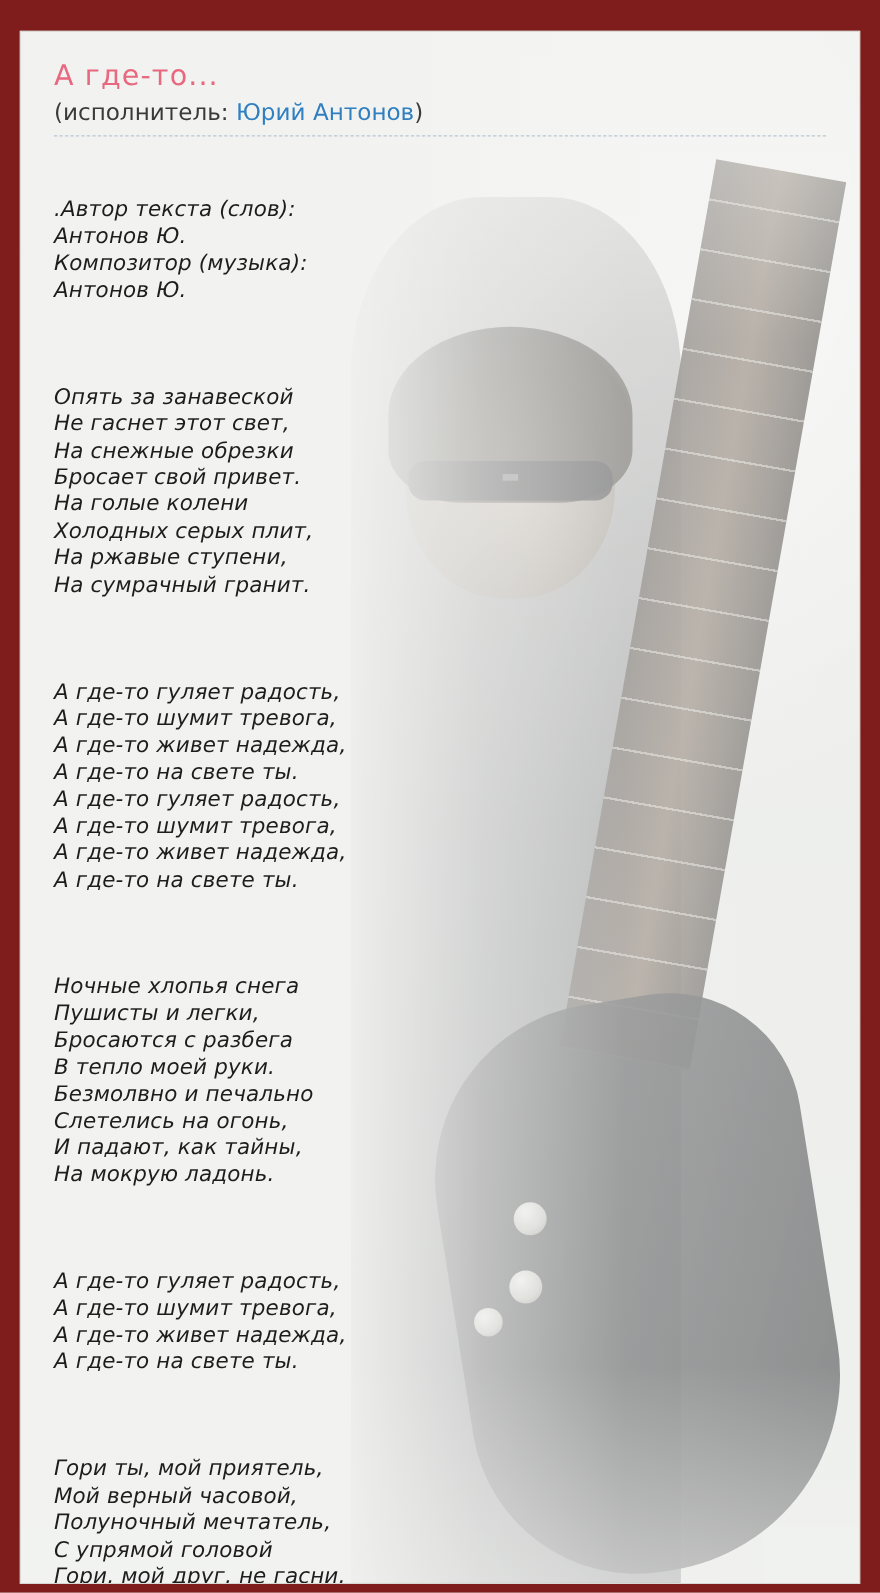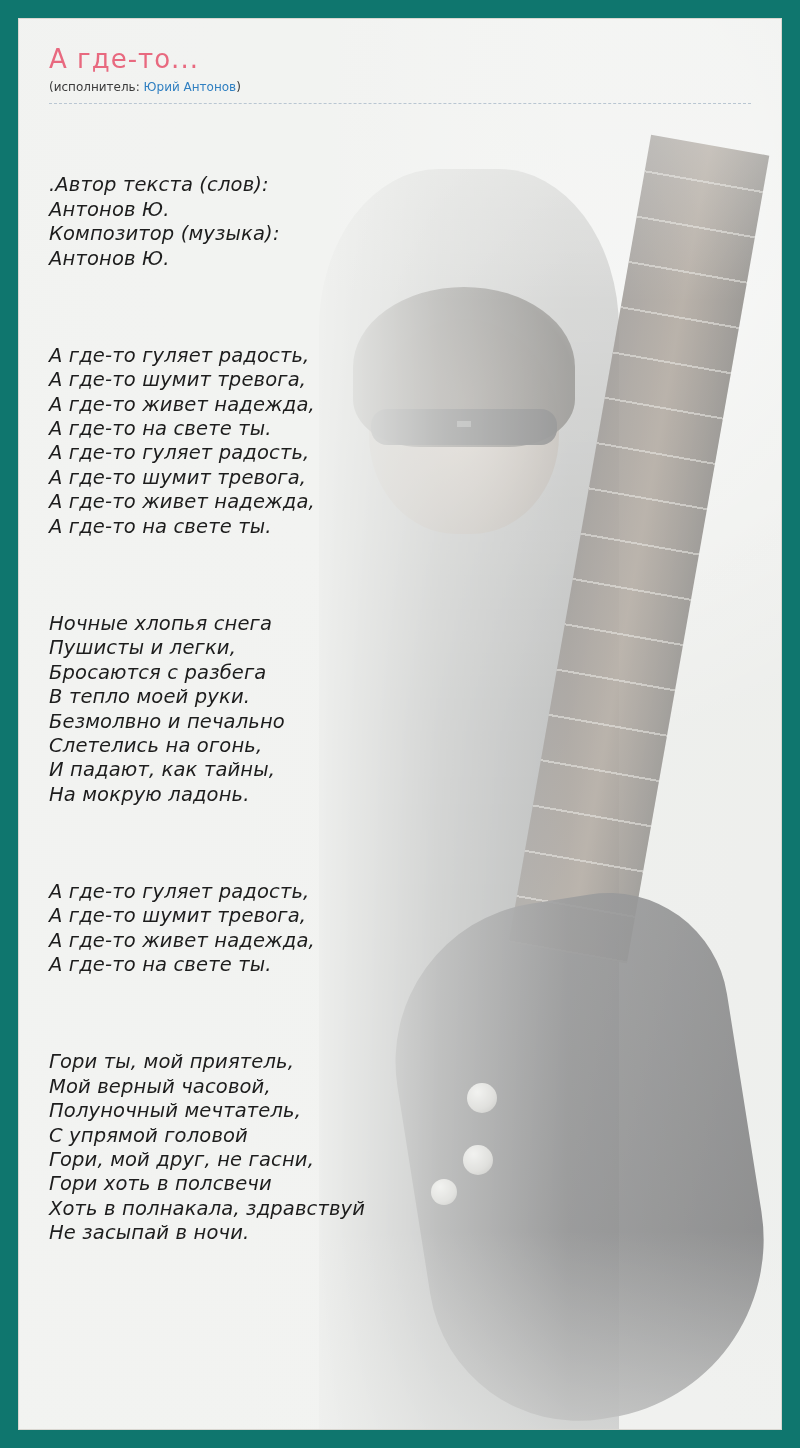--- a/index.html
+++ b/index.html
@@ -11,22 +11,22 @@
     height: 1448px;
     background: #e9e6e0;
     font-family: "DejaVu Sans", "Liberation Sans", sans-serif;
     overflow: hidden;
   }
   .page {
     position: relative;
     width: 800px;
     height: 1448px;
     box-sizing: border-box;
-    padding: 18px 18px 18px 18px;
-    background: #0f766e;
+    padding: 28px 18px 18px 18px;
+    background: #7f1d1d;
   }
   .paper {
     position: relative;
     width: 764px;
     height: 1412px;
     box-sizing: border-box;
     background: #f2f3f1;
     border: 1px solid #d9d7d1;
     overflow: hidden;
   }
@@ -159,25 +159,25 @@
   }
   .song-title {
     color: #e8697f;
     font-size: 26px;
     letter-spacing: 1px;
     line-height: 1.1;
     margin: 0 0 6px 0;
     font-weight: normal;
   }
   .artist-line {
-    font-size: 12px;
+    font-size: 21px;
     color: #3a3a3a;
     padding-bottom: 9px;
     border-bottom: 1px dashed #b9c6d2;
-    margin-bottom: 21px;
+    margin-bottom: 6px;
   }
   .artist-link {
     color: #2f7fc1;
     text-decoration: none;
   }
   .lyrics {
     font-size: 19.5px;
     line-height: 24.4px;
     color: #1d1d1d;
     white-space: pre-wrap;
@@ -212,20 +212,28 @@
     <div class="content">
       <h1 class="song-title">А где-то...</h1>
 
       <div class="artist-line"><span>(исполнитель: </span><a class="artist-link" href="#">Юрий Антонов</a><span>)</span></div>
 
       <div class="lyrics">
         <div class="block">.Автор текста (слов):
 Антонов Ю.
 Композитор (музыка):
 Антонов Ю.</div>
+        <div class="block">Опять за занавеской
+Не гаснет этот свет,
+На снежные обрезки
+Бросает свой привет.
+На голые колени
+Холодных серых плит,
+На ржавые ступени,
+На сумрачный гранит.</div>
         <div class="block">А где-то гуляет радость,
 А где-то шумит тревога,
 А где-то живет надежда,
 А где-то на свете ты.
 А где-то гуляет радость,
 А где-то шумит тревога,
 А где-то живет надежда,
 А где-то на свете ты.</div>
         <div class="block">Ночные хлопья снега
 Пушисты и легки,

